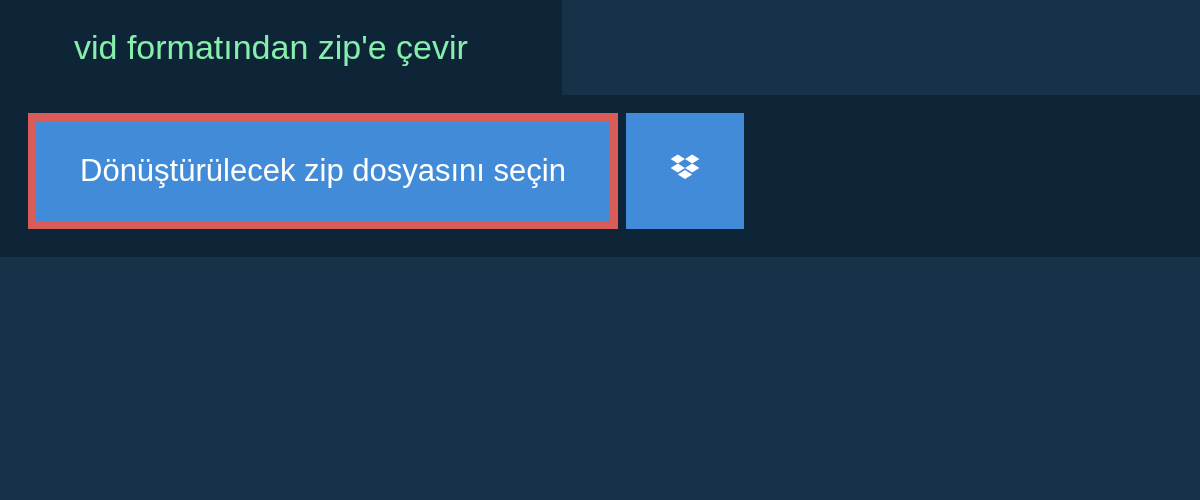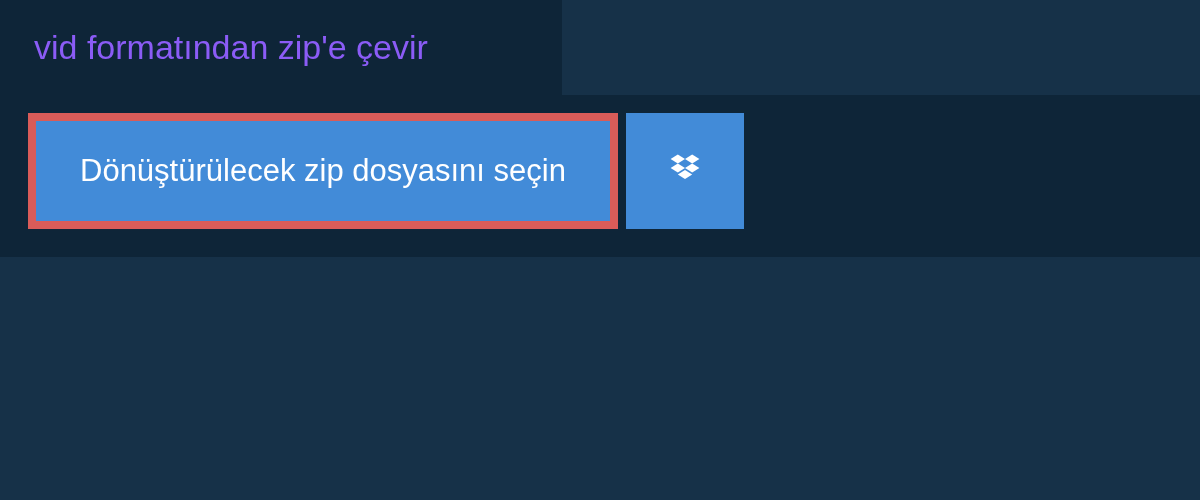--- a/index.html
+++ b/index.html
@@ -14,23 +14,24 @@
       font-family: -apple-system, BlinkMacSystemFont, "Segoe UI", Arial, sans-serif;
       overflow: hidden;
     }
     .header-tab {
       background: #0e2538;
       padding: 28px 34px;
       display: inline-block;
       width: 562px;
     }
     .header-title {
-      color: #8b5cf6;
+      color: #86efac;
       font-size: 34px;
       font-weight: 400;
+      margin-left: 40px;
     }
     .dropzone-container {
       background: #0e2538;
       padding: 18px 28px 28px 28px;
       display: flex;
       gap: 8px;
       align-items: stretch;
     }
     .file-select-button {
       background: #428bd8;

